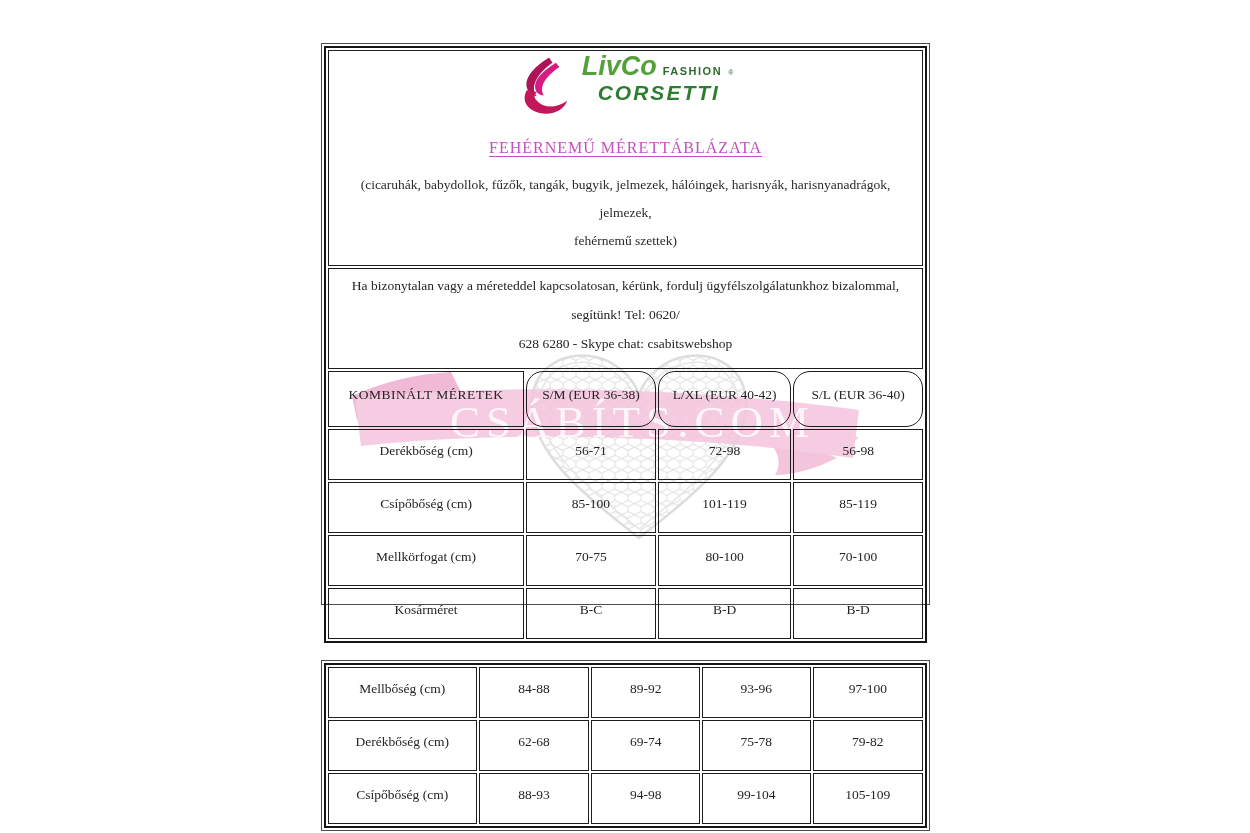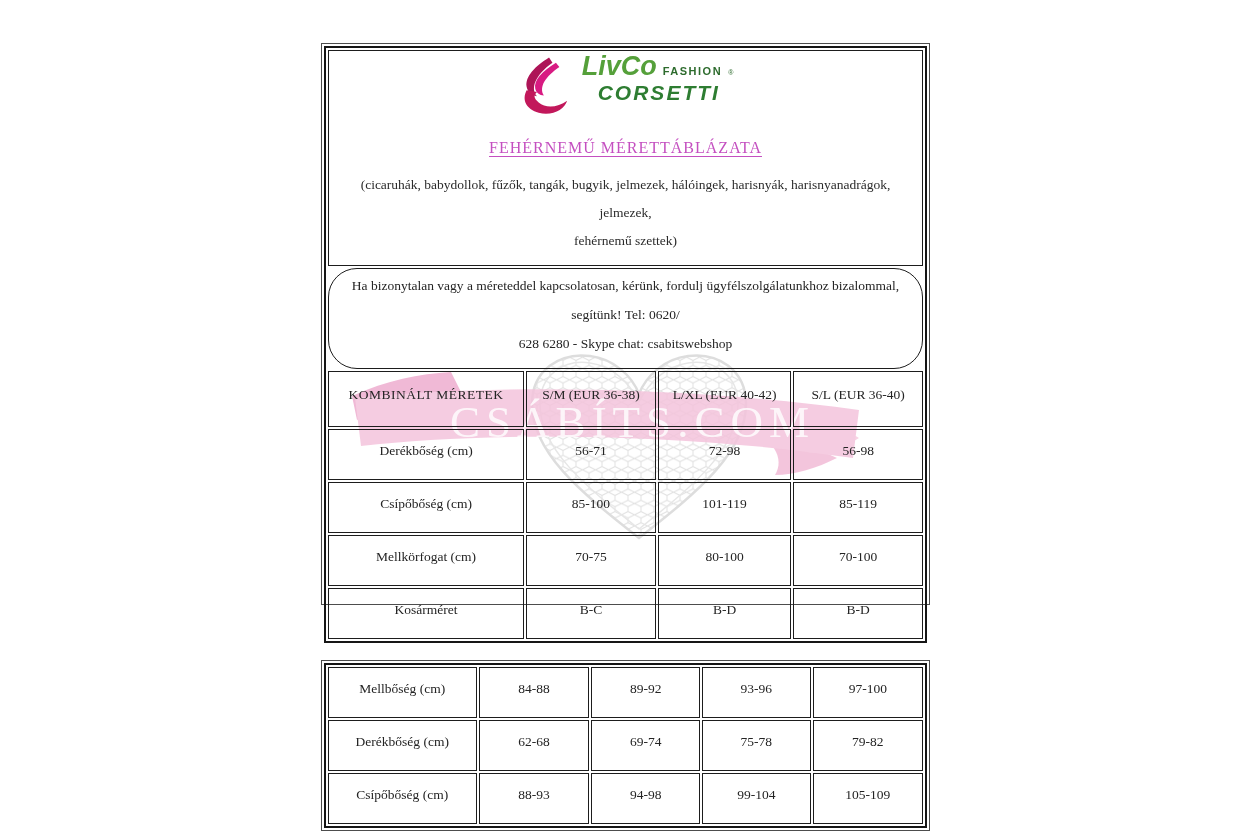--- a/index.html
+++ b/index.html
@@ -18,21 +18,21 @@
     border-collapse:separate;border-spacing:2px;
     border:2px solid #161616;position:relative;z-index:1;background:transparent;
   }
   table.sheet td{
     border:1px solid #1d1d1d;background:transparent;
     text-align:center;vertical-align:middle;
     font-size:13.5px;color:#242424;
     padding:2px 4px 10px 4px;overflow:hidden;
   }
   td.meas-label{font-size:13.5px;}
-  td.size-head{font-size:13.5px;}
+  td.size-head{font-size:13.5px;border-radius:17px;}
   td.pink-head{
     color:#c553b1;font-size:13.5px;letter-spacing:.5px;
   }
   
   td.head-cell{padding:10px 10px 14px 10px;}
   .logo-wrap{display:flex;justify-content:center;gap:14px;}
   .logo-text{display:flex;flex-direction:column;align-items:flex-start;line-height:1;}
   .logo-line1{display:flex;align-items:baseline;gap:6px;}
   .brand-livco{font-family:"Liberation Sans","DejaVu Sans",sans-serif;font-weight:bold;font-style:italic;font-size:27px;color:#55a03a;}
   .brand-fashion{font-family:"Liberation Sans","DejaVu Sans",sans-serif;font-weight:bold;font-size:11px;color:#2d6b2d;letter-spacing:1.5px;}
@@ -48,21 +48,21 @@
   .watermark{position:absolute;left:0;top:0;width:100%;height:100%;z-index:0;pointer-events:none;}
   .wm-heart{position:absolute;left:202px;top:302px;width:230px;height:200px;opacity:.55;}
   .wm-ribbon{position:absolute;left:25px;top:318px;width:520px;height:130px;opacity:.85;}
   .wm-text{
     position:absolute;left:0;top:352px;width:100%;text-align:center;
     font-size:45px;color:#ffffff;opacity:.82;letter-spacing:6px;padding-left:14px;
     font-family:"Liberation Serif","DejaVu Serif",serif;box-sizing:border-box;
   }
   
   #block1 tr.row-a td{height:176px;}
-  #block1 tr.row-b td{height:72px;border-radius:29px;}
+  #block1 tr.row-b td{height:72px;}
   #block1 tr.row-head td{height:42px;}
   #block1 tr.row-data td{height:37px;}
   #block2 tr.row-head td{height:37px;}
   #block2 tr.row-data td{height:35px;}
 </style>
 </head>
 <body>
 
 <div class="frame" id="block1">
 

